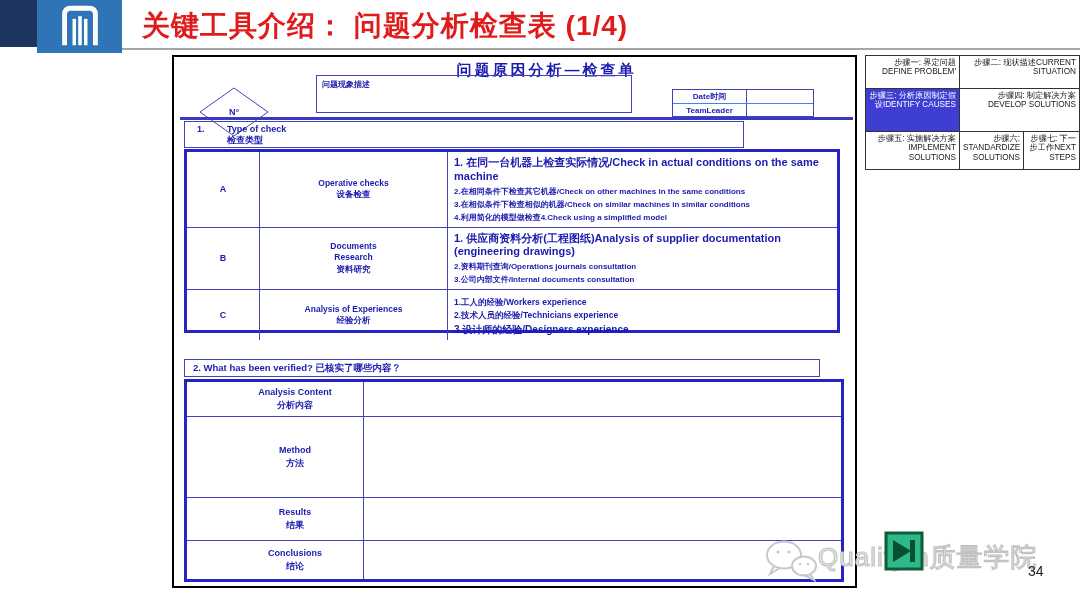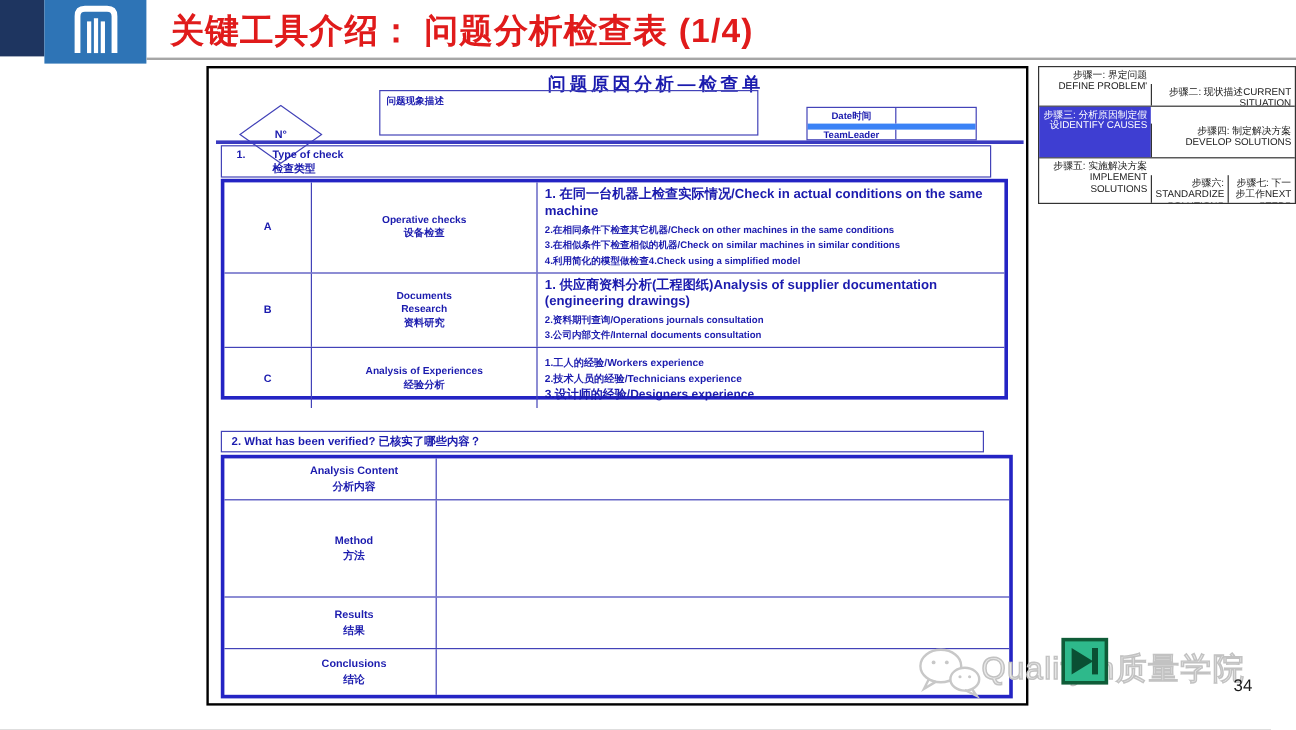--- a/index.html
+++ b/index.html
@@ -14,26 +14,26 @@
 
   
   .form { position:absolute; left:172px; top:55px; width:685px; height:533px; background:#fff; border:2px solid #000; color:#1b1bae; font-weight:bold; }
   .form-title { position:absolute; left:0; top:4px; width:100%; text-align:center; font-size:15px; letter-spacing:3px;margin-left:32px; }
   .diamond-wrap { position:absolute; left:25px; top:30px; width:70px; height:50px; }
   .diamond-wrap svg { position:absolute; left:0; top:0; }
   .diamond-label { position:absolute; left:0; top:0; width:70px; height:50px; display:flex; align-items:center; justify-content:center; font-size:9px; }
   .problem-box { position:absolute; left:142px; top:18px; width:316px; height:38px; border:1px solid #4343b8; padding:3px 5px; font-size:8px; }
   .date-table { position:absolute; left:498px; top:32px; width:142px; border:1px solid #4343b8; font-size:8px; }
   .date-row { display:flex; height:13px; }
-  .date-row + .date-row { border-top:5px solid #3b82f6; }
+  .date-row + .date-row { border-top:1px solid #3b82f6; }
   .date-label { width:74px; border-right:1px solid #4343b8; display:flex; align-items:center; justify-content:center; }
   .date-value { flex:1; }
   .blue-divider { position:absolute; left:6px; top:60px; width:673px; height:3px; background:#3a3ac0; }
 
-  .sec1-box { position:absolute; left:10px; top:64px; width:642px; height:27px; border:1px solid #4343b8; font-size:9px; padding:2px 0 0 12px; }
+  .sec1-box { position:absolute; left:10px; top:64px; width:560px; height:27px; border:1px solid #4343b8; font-size:9px; padding:2px 0 0 12px; }
   .sec1-line2 { margin-left:30px; }
   .sec1-num { display:inline-block; width:30px; }
 
   .table1 { position:absolute; left:10px; top:92px; width:656px; height:184px; border:3px solid #2424c4; display:flex; flex-direction:column; }
   .t1-row { display:flex; }
   .t1-row + .t1-row { border-top:1px solid #4343b8; }
   .t1-letter { width:73px; border-right:1px solid #4343b8; display:flex; align-items:center; justify-content:center; font-size:9px; }
   .t1-cat { width:188px; border-right:1px solid #4343b8; display:flex; flex-direction:column; align-items:center; justify-content:center; font-size:8.5px; text-align:center; line-height:1.3; }
   .t1-items { flex:1; padding:4px 6px; }
   .item { font-size:8px; line-height:1.25; margin-top:3px; }
@@ -47,21 +47,21 @@
   .t2-row + .t2-row { border-top:1px solid #4343b8; }
   .t2-label { width:177px; border-right:1px solid #4343b8; display:flex; flex-direction:column; align-items:center; justify-content:center; font-size:9px; text-align:center; line-height:1.5;padding-left:40px; }
   .t2-cell { flex:1; }
   .h-ac { height:34px; } .h-me { height:81px; } .h-re { height:43px; } .h-co { flex:1; }
 
   
   .steps { position:absolute; left:865px; top:55px; width:215px; color:#1a1a1a; font-size:8.2px; line-height:1.15; border:1px solid #333; }
   .s-row { display:flex;text-align:right; }
   .s-row + .s-row { border-top:1px solid #333; }
   .s-cell { padding:2px 3px; overflow:hidden; }
-  .s-cell + .s-cell { border-left:1px solid #333;margin-top:14px; }
+  .s-cell + .s-cell { border-left:1px solid #333; }
   .r1 { height:32px; } .r2 { height:43px; } .r3 { height:38px; }
   .w1 { width:93px; } .w2 { flex:1; } .w3a { width:93px; } .w3b { width:64px; } .w3c { flex:1; }
   .s-cell.active { background:#3e3ed2; color:#fff; }
 
   
   .watermark-text { position:absolute; left:818px; top:540px; font-size:26px; color:#e9e9e9; -webkit-text-stroke:1.2px #c2c2c2; letter-spacing:1px; white-space:nowrap; }
   .wechat-icon { position:absolute; left:762px; top:538px; }
   .green-icon { position:absolute; left:884px; top:531px; }
   .page-number { position:absolute; left:1028px; top:563px; font-size:14px; color:#1a1a1a; }
 </style>

